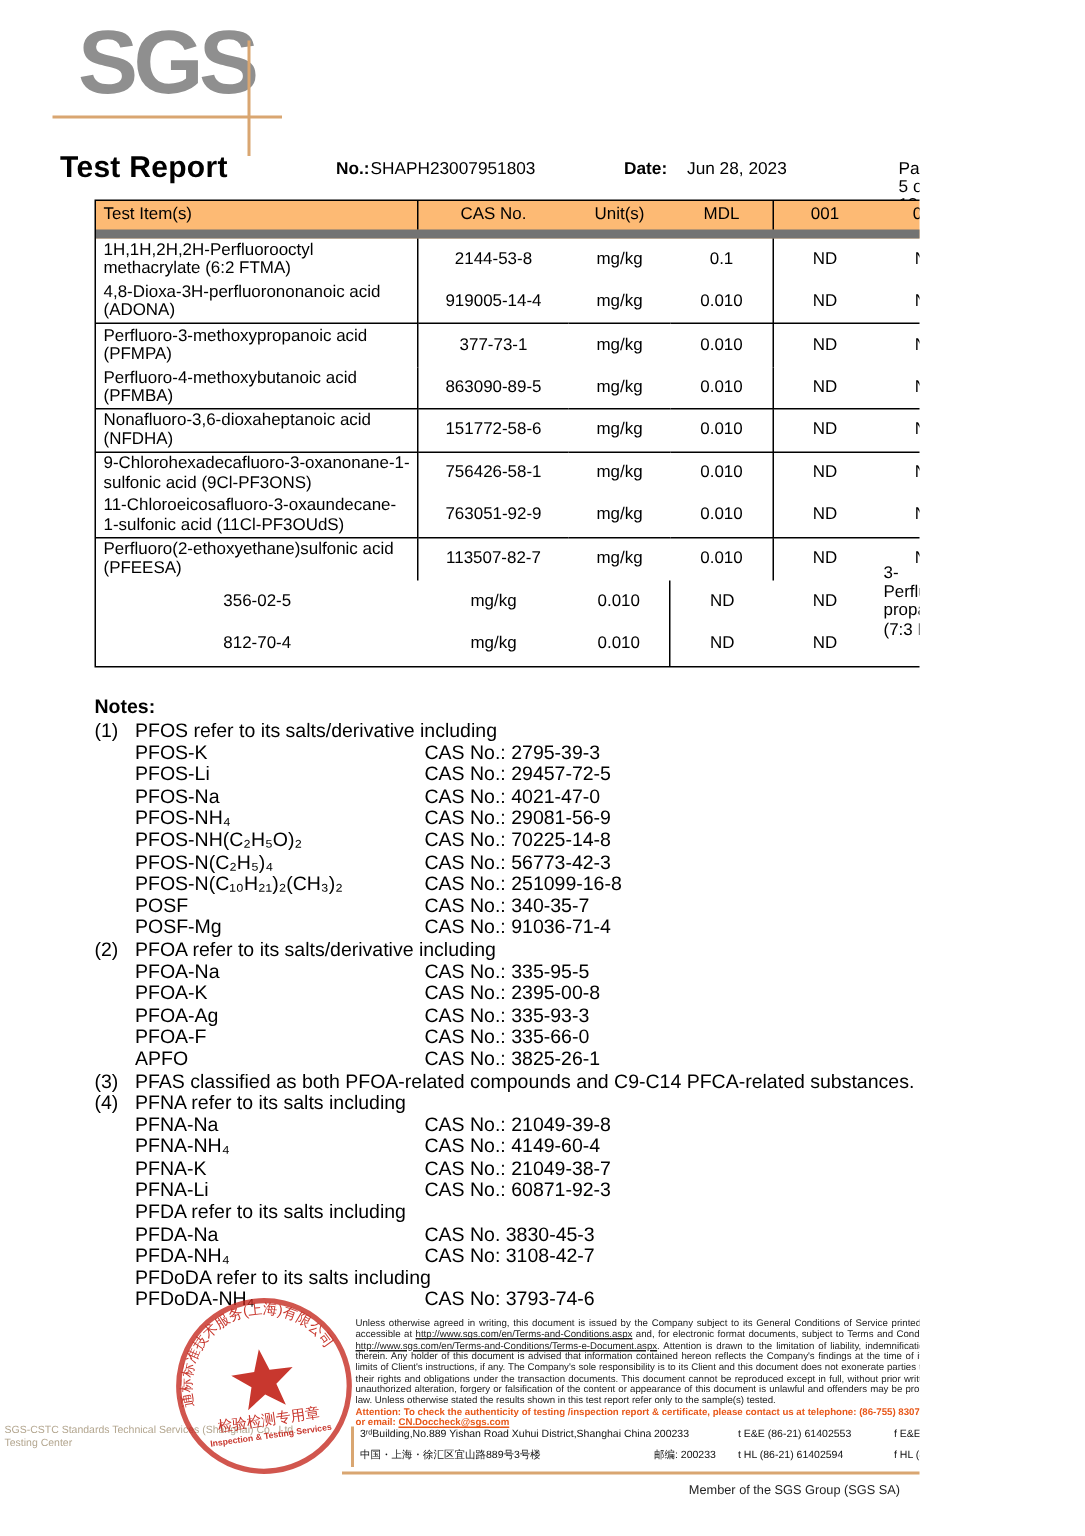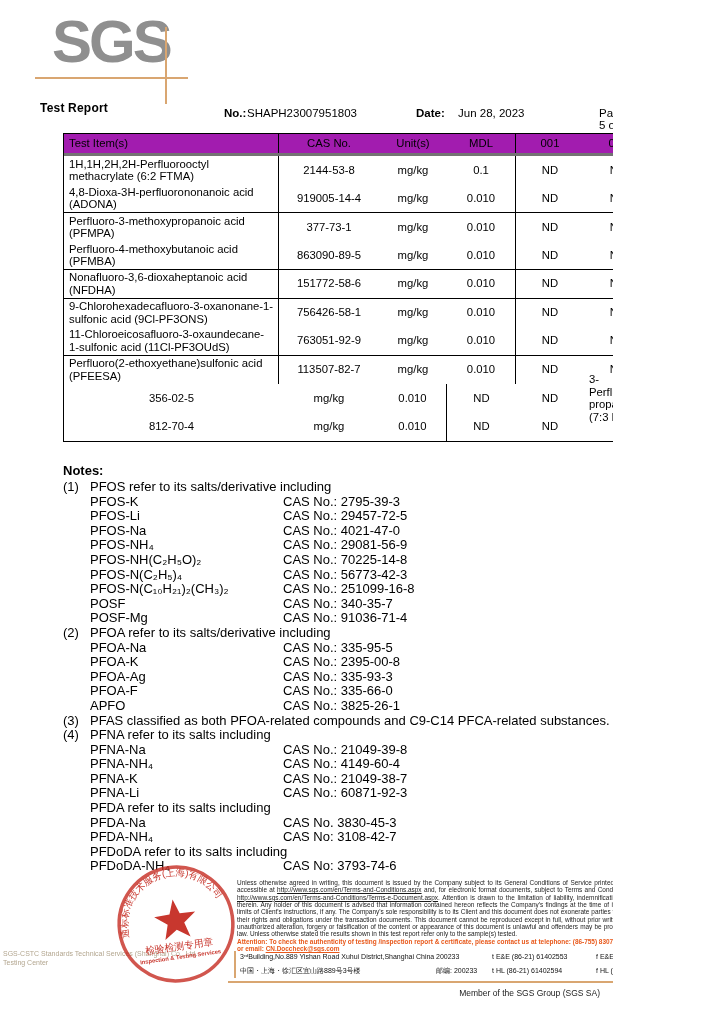--- a/index.html
+++ b/index.html
@@ -7,28 +7,28 @@
         font-family:"Liberation Sans","DejaVu Sans",sans-serif;color:#000;}
 
   
   .logo-text{position:absolute;left:52px;top:12px;font-size:60px;font-weight:bold;
              color:#8f8f8f;letter-spacing:-3px;line-height:1;}
   .logo-hline{position:absolute;left:35px;top:77px;width:153px;height:2px;background:#d9a671;}
   .logo-vline{position:absolute;left:165px;top:27px;width:2px;height:77px;background:#d9a671;}
 
   
   .abs{position:absolute;}
-  .title{left:40px;top:101px;font-size:12px;font-weight:bold;letter-spacing:.2px;}
+  .title{left:40px;top:101px;font-size:20px;font-weight:bold;letter-spacing:.2px;}
   .hmeta{font-size:11.5px;top:107px;}
   .b{font-weight:bold;}
 
   
   .tbl{position:absolute;left:63px;top:133px;width:590px;border:1px solid #000;box-sizing:border-box;}
   .tgrid{display:grid;grid-template-columns:215px 100px 68px 69px 68px 68px;}
-  .thead{background:#a21caf;border-bottom:3px solid #737373;}
+  .thead{background:#fdba74;border-bottom:6px solid #737373;}
   .thead .cell{height:19px;}
   .tbody .cell{height:28.5px;}
   .cell{display:flex;align-items:center;justify-content:center;font-size:11.3px;line-height:1.12;
         box-sizing:border-box;}
   .c-item{justify-content:flex-start;text-align:left;padding:0 4px 0 5px;border-right:1px solid #000;}
   .c-mdl{border-right:1px solid #000;text-align:right;}
   .gend{border-bottom:1px solid #000;}
   .tbody .gend:nth-last-child(-n+6){border-bottom:none;}
 
   

